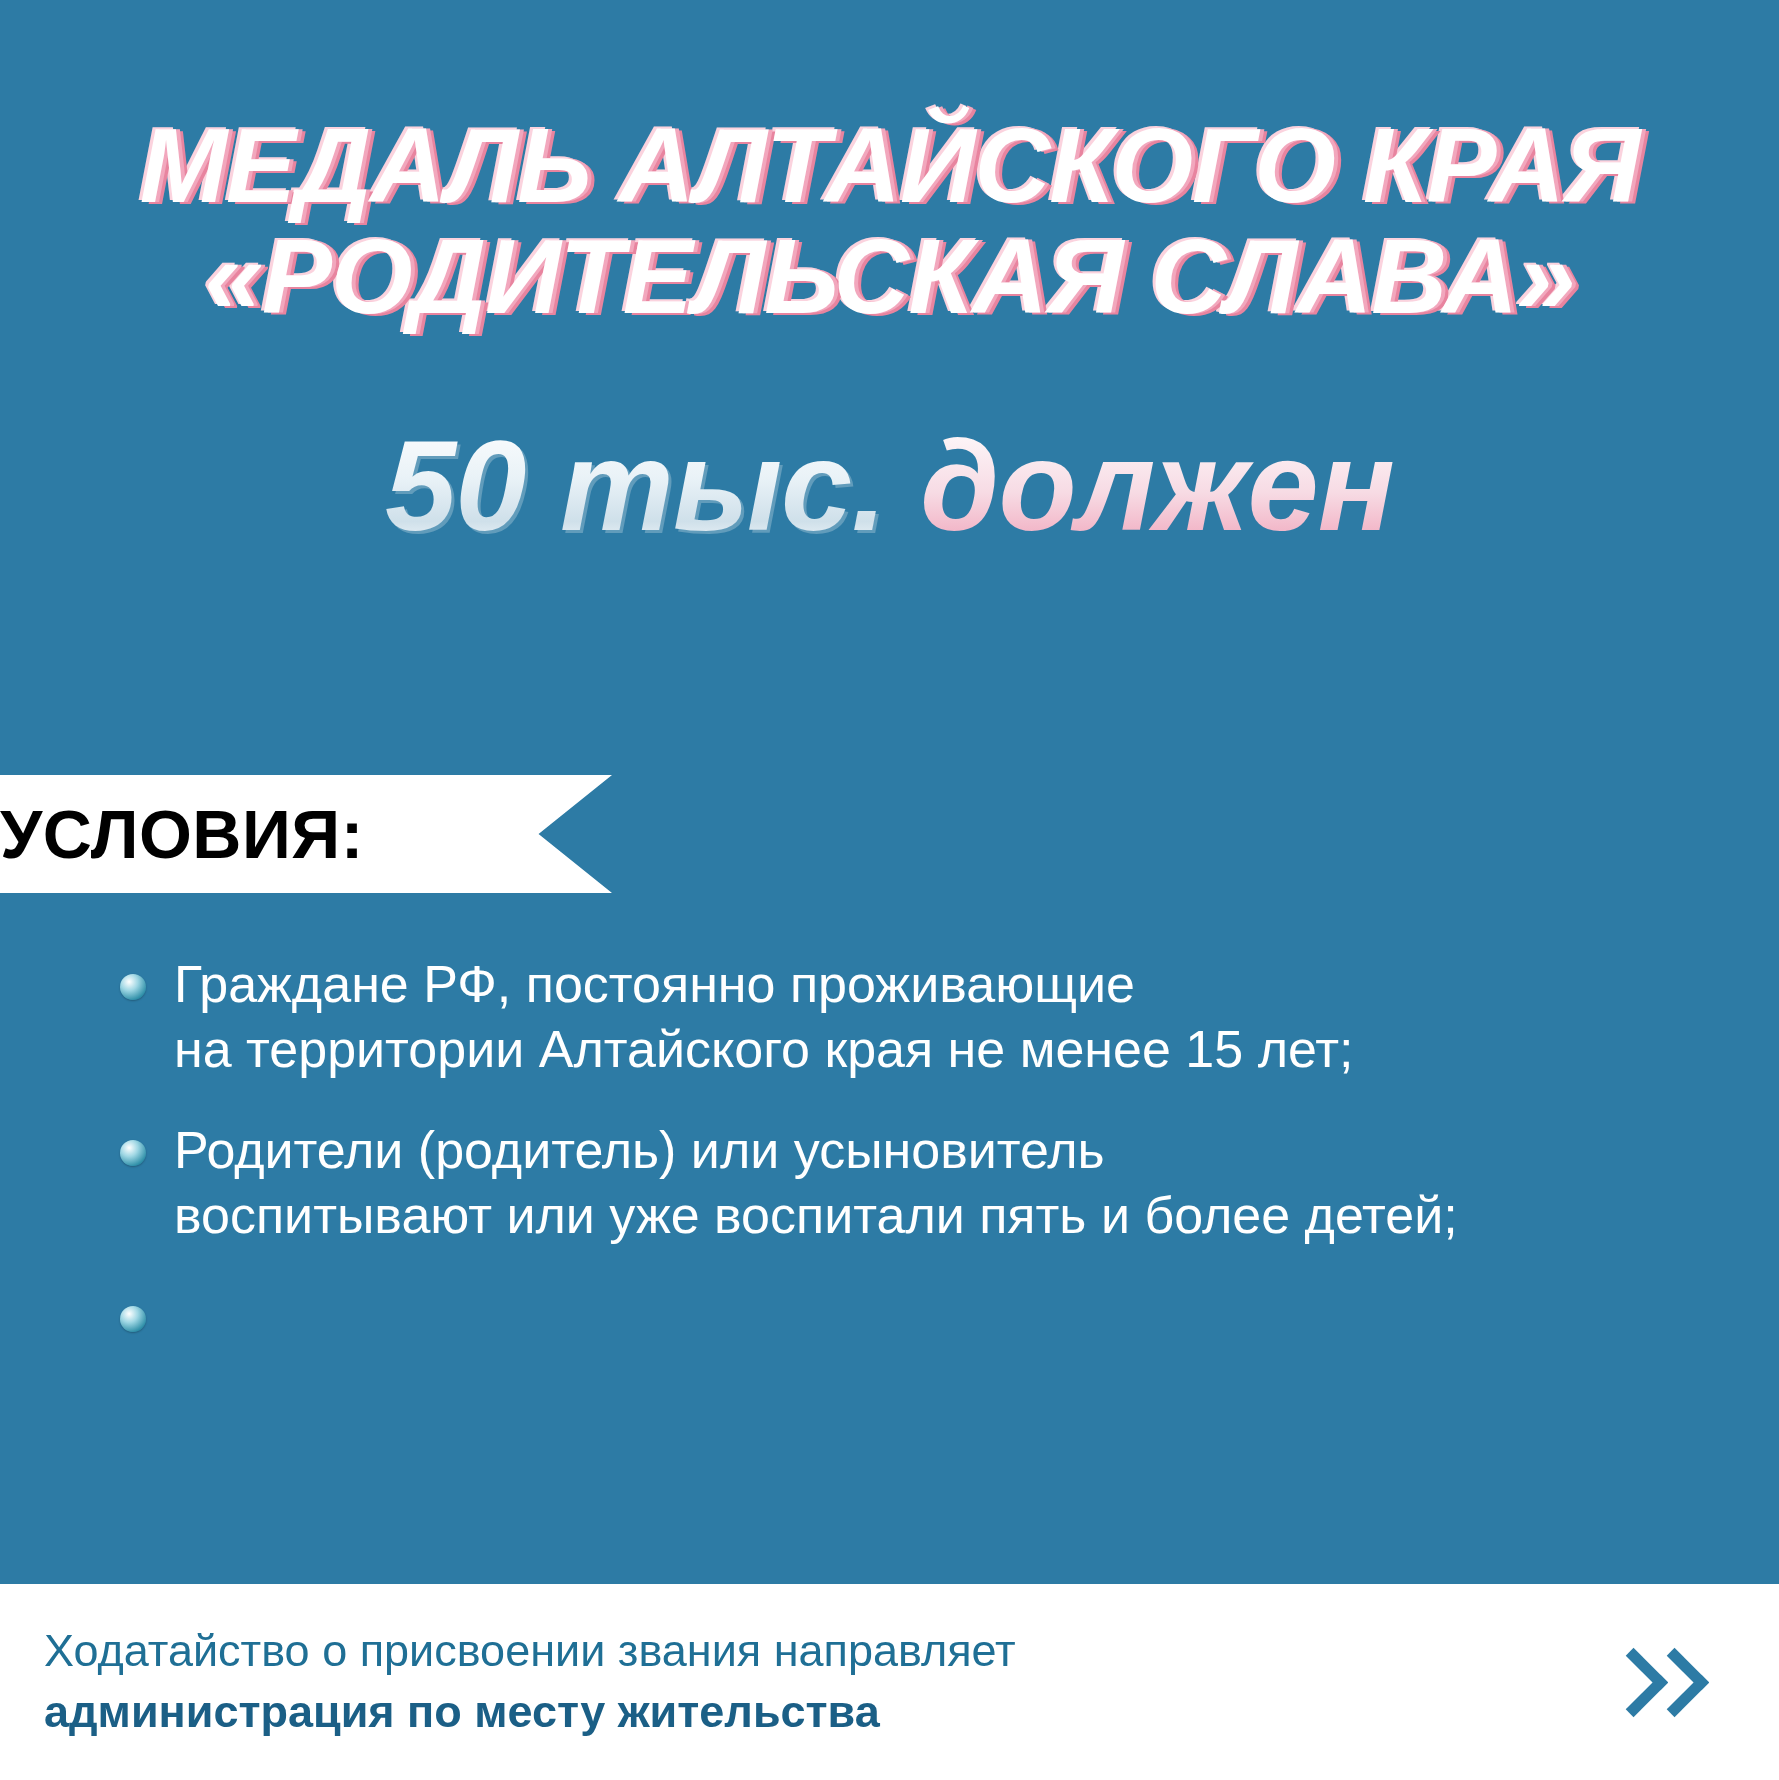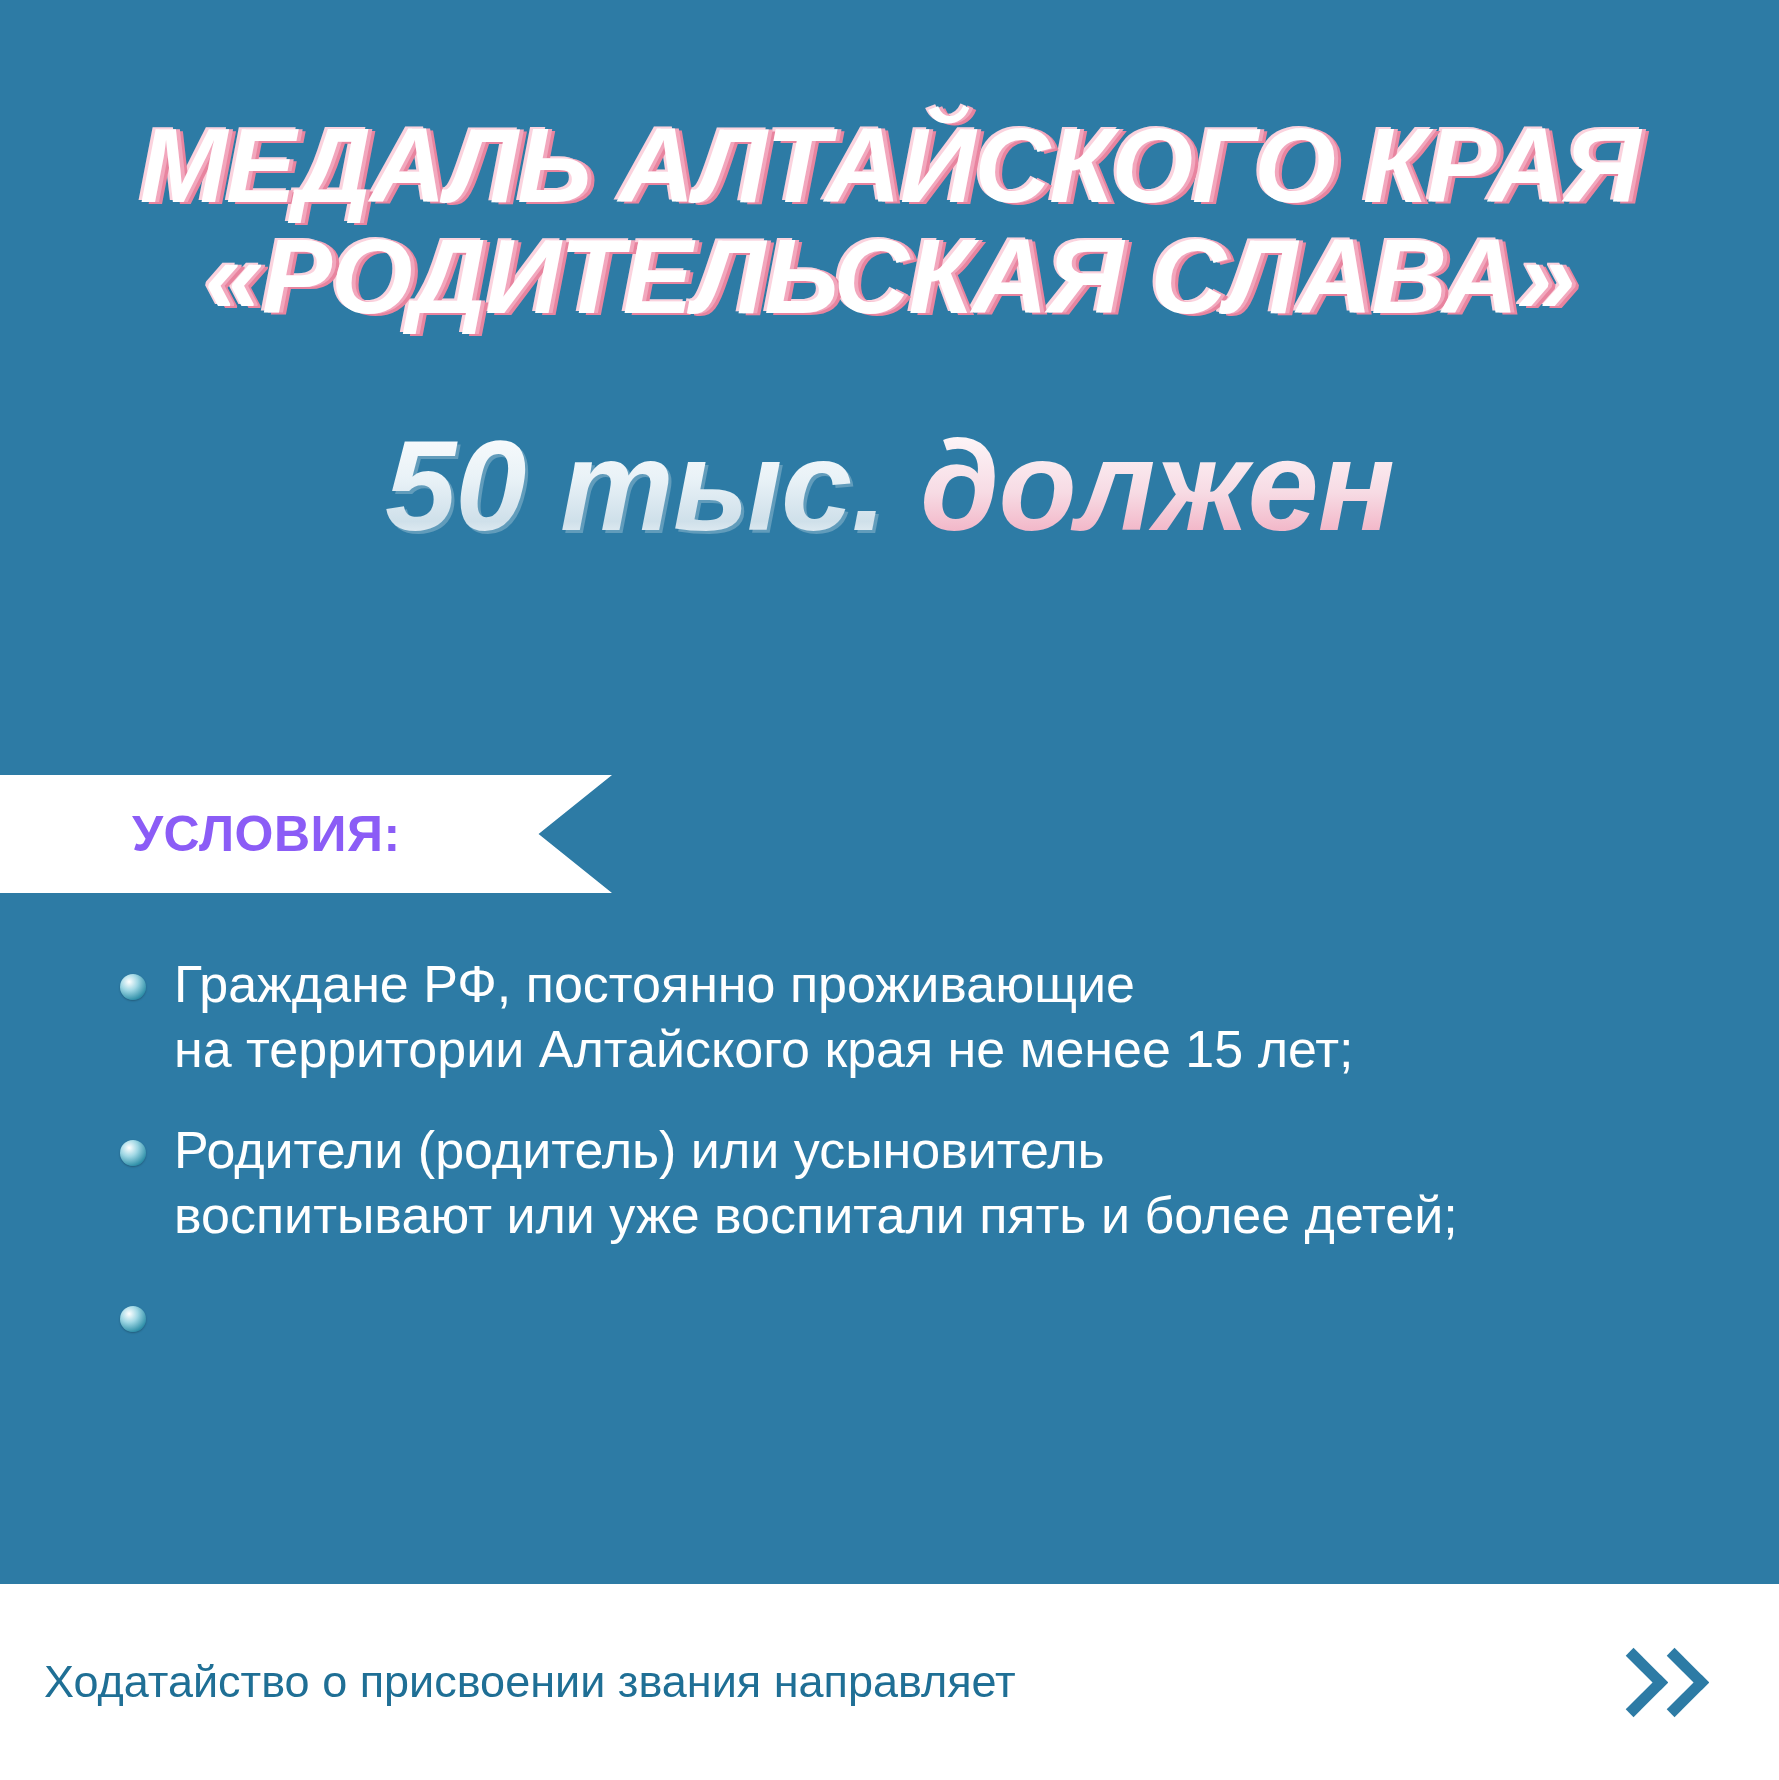--- a/index.html
+++ b/index.html
@@ -73,24 +73,23 @@
     left: 0;
     top: 775px;
     width: 612px;
     height: 118px;
     background: #ffffff;
     clip-path: polygon(0 0, 100% 0, 88% 50%, 100% 100%, 0 100%);
     display: flex;
     align-items: center;
   }
   .conditions-banner .label {
-    margin-left: 132px;
-    color: #8b5cf6;
-    font-weight: bold;
-    font-size: 50px;
+    color: #000000;
+    font-weight: bold;
+    font-size: 68px;
     letter-spacing: 0.5px;
   }
 
   
   .list {
     position: absolute;
     left: 120px;
     top: 952px;
     width: 1640px;
   }
@@ -185,20 +184,21 @@
 воспитывают или уже воспитали пять и более детей;</span>
     </div>
     <div class="list-item">
       <span class="bullet"></span>
     </div>
   </div>
 
   <div class="footer">
     <div class="footer-text">
       <span>Ходатайство о присвоении звания направляет</span>
+      <span class="strong">администрация по месту жительства</span>
     </div>
     <div class="chevrons">
       <span class="chev"></span>
       <span class="chev"></span>
     </div>
   </div>
 
 </div>
 
 </body></html>

